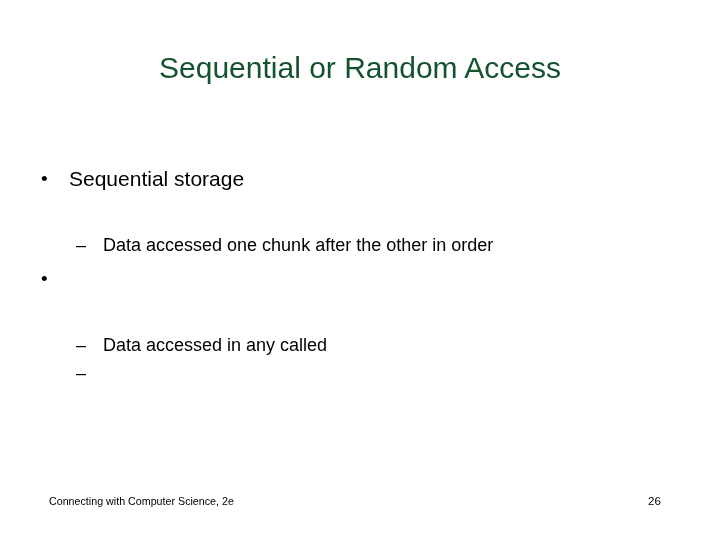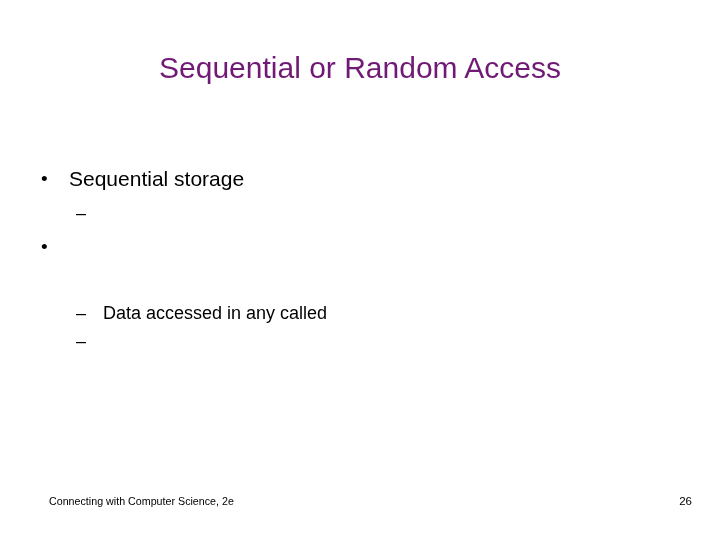--- a/index.html
+++ b/index.html
@@ -22,21 +22,21 @@
   
   .slide-title {
     position: absolute;
     left: 40px;
     top: 50px;
     width: 640px;
     text-align: center;
     font-size: 30px;
     line-height: 36px;
     font-weight: 400;
-    color: #701a75;
+    color: #14532d;
     letter-spacing: 0px;
     white-space: nowrap;
   }
 
   
   .body-list {
     position: absolute;
     left: 0px;
     top: 131px;
     width: 700px;
@@ -110,21 +110,21 @@
     white-space: nowrap;
     transform: scaleX(0.93);
     transform-origin: left center;
   }
 
   .footer-page {
     position: absolute;
     left: 640px;
     top: 0;
     width: 44px;
-    text-align: right;
+    text-align: left;
     font-size: 11.5px;
     line-height: 16px;
     font-family: "Liberation Sans Narrow", "Liberation Sans", sans-serif;
     color: #000000;
   }
 </style>
 </head>
 <body>
 
 <div id="slide">
@@ -133,20 +133,21 @@
 
   <div class="body-list">
 
     <div class="bullet-row level1">
       <span class="bullet-marker">•</span>
       <span class="bullet-text">Sequential storage</span>
     </div>
 
     <div class="bullet-row level2 gap-top">
       <span class="bullet-marker">–</span>
+      <span class="bullet-text">Data accessed one chunk after the other in order</span>
     </div>
 
     <div class="bullet-row level1 gap-top">
       <span class="bullet-marker">•</span>
     </div>
 
     <div class="bullet-row level2 gap-top">
       <span class="bullet-marker">–</span>
       <span class="bullet-text">Data accessed in any called</span>
     </div>

